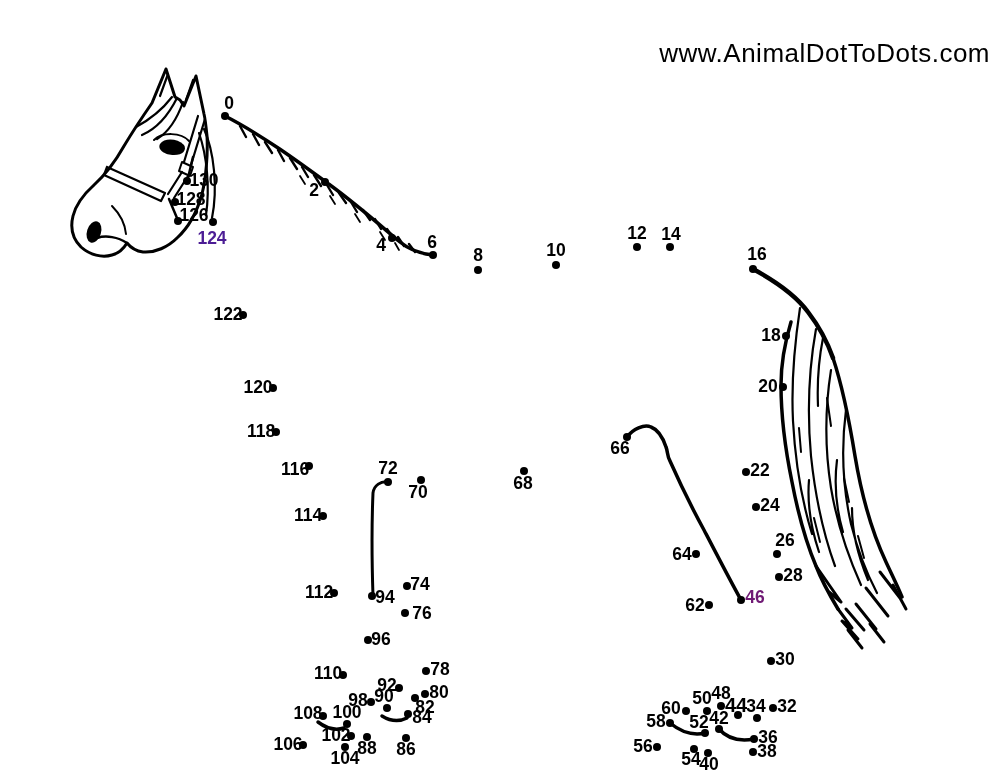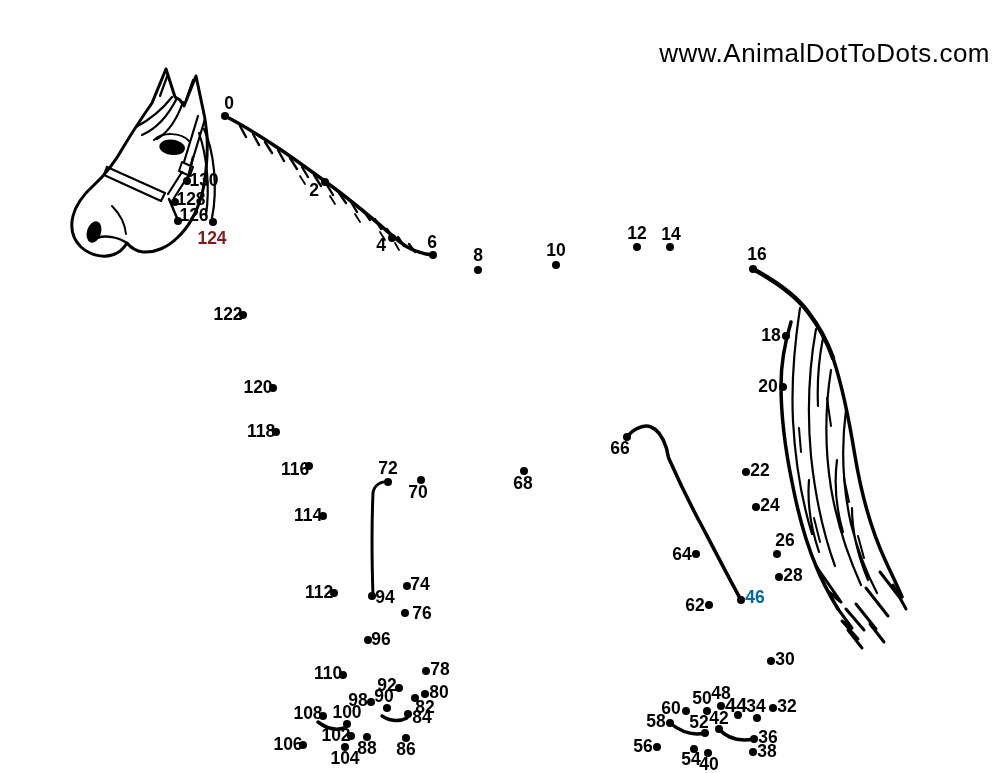--- a/index.html
+++ b/index.html
@@ -155,21 +155,21 @@
       <div class="dot-label" style="left: 768px; top: 702px; color: rgb(0, 0, 0); font-size: 17.5px;">36</div>
       <div class="dot" style="left: 749px; top: 712px; background: rgb(0, 0, 0);"></div>
       <div class="dot-label" style="left: 767px; top: 716px; color: rgb(0, 0, 0); font-size: 17.5px;">38</div>
       <div class="dot" style="left: 704px; top: 713px; background: rgb(0, 0, 0);"></div>
       <div class="dot-label" style="left: 709px; top: 729px; color: rgb(0, 0, 0); font-size: 17.5px;">40</div>
       <div class="dot" style="left: 715px; top: 689px; background: rgb(0, 0, 0);"></div>
       <div class="dot-label" style="left: 719px; top: 683px; color: rgb(0, 0, 0); font-size: 17.5px;">42</div>
       <div class="dot" style="left: 734px; top: 675px; background: rgb(0, 0, 0);"></div>
       <div class="dot-label" style="left: 736px; top: 669px; color: rgb(0, 0, 0); font-size: 20px;">44</div>
       <div class="dot" style="left: 737px; top: 560px; background: rgb(0, 0, 0);"></div>
-      <div class="dot-label" style="left: 755px; top: 562px; color: #0369a1; font-size: 17.5px;">46</div>
+      <div class="dot-label" style="left: 755px; top: 562px; color: #701a75; font-size: 17.5px;">46</div>
       <div class="dot" style="left: 717px; top: 666px; background: rgb(0, 0, 0);"></div>
       <div class="dot-label" style="left: 721px; top: 658px; color: rgb(0, 0, 0); font-size: 17.5px;">48</div>
       <div class="dot" style="left: 703px; top: 671px; background: rgb(0, 0, 0);"></div>
       <div class="dot-label" style="left: 702px; top: 663px; color: rgb(0, 0, 0); font-size: 17.5px;">50</div>
       <div class="dot" style="left: 701px; top: 693px; background: rgb(0, 0, 0);"></div>
       <div class="dot-label" style="left: 699px; top: 687px; color: rgb(0, 0, 0); font-size: 17.5px;">52</div>
       <div class="dot" style="left: 690px; top: 709px; background: rgb(0, 0, 0);"></div>
       <div class="dot-label" style="left: 691px; top: 724px; color: rgb(0, 0, 0); font-size: 17.5px;">54</div>
       <div class="dot" style="left: 653px; top: 707px; background: rgb(0, 0, 0);"></div>
       <div class="dot-label" style="left: 643px; top: 711px; color: rgb(0, 0, 0); font-size: 17.5px;">56</div>
@@ -233,21 +233,21 @@
       <div class="dot-label" style="left: 308px; top: 480px; color: rgb(0, 0, 0); font-size: 17.5px;">114</div>
       <div class="dot" style="left: 305px; top: 426px; background: rgb(0, 0, 0);"></div>
       <div class="dot-label" style="left: 295px; top: 434px; color: rgb(0, 0, 0); font-size: 17.5px;">116</div>
       <div class="dot" style="left: 272px; top: 392px; background: rgb(0, 0, 0);"></div>
       <div class="dot-label" style="left: 261px; top: 396px; color: rgb(0, 0, 0); font-size: 17.5px;">118</div>
       <div class="dot" style="left: 269px; top: 348px; background: rgb(0, 0, 0);"></div>
       <div class="dot-label" style="left: 258px; top: 352px; color: rgb(0, 0, 0); font-size: 17.5px;">120</div>
       <div class="dot" style="left: 239px; top: 275px; background: rgb(0, 0, 0);"></div>
       <div class="dot-label" style="left: 228px; top: 279px; color: rgb(0, 0, 0); font-size: 17.5px;">122</div>
       <div class="dot" style="left: 209px; top: 182px; background: rgb(0, 0, 0);"></div>
-      <div class="dot-label" style="left: 212px; top: 203px; color: #7f1d1d; font-size: 17.5px;">124</div>
+      <div class="dot-label" style="left: 212px; top: 203px; color: #4c1d95; font-size: 17.5px;">124</div>
       <div class="dot" style="left: 174px; top: 181px; background: rgb(0, 0, 0);"></div>
       <div class="dot-label" style="left: 194px; top: 180px; color: rgb(0, 0, 0); font-size: 17.5px;">126</div>
       <div class="dot" style="left: 171px; top: 162px; background: rgb(0, 0, 0);"></div>
       <div class="dot-label" style="left: 191px; top: 164px; color: rgb(0, 0, 0); font-size: 17.5px;">128</div>
       <div class="dot" style="left: 183px; top: 141px; background: rgb(0, 0, 0);"></div>
       <div class="dot-label" style="left: 204px; top: 145px; color: rgb(0, 0, 0); font-size: 17.5px;">130</div>
     </div>
 
 </div>
 

